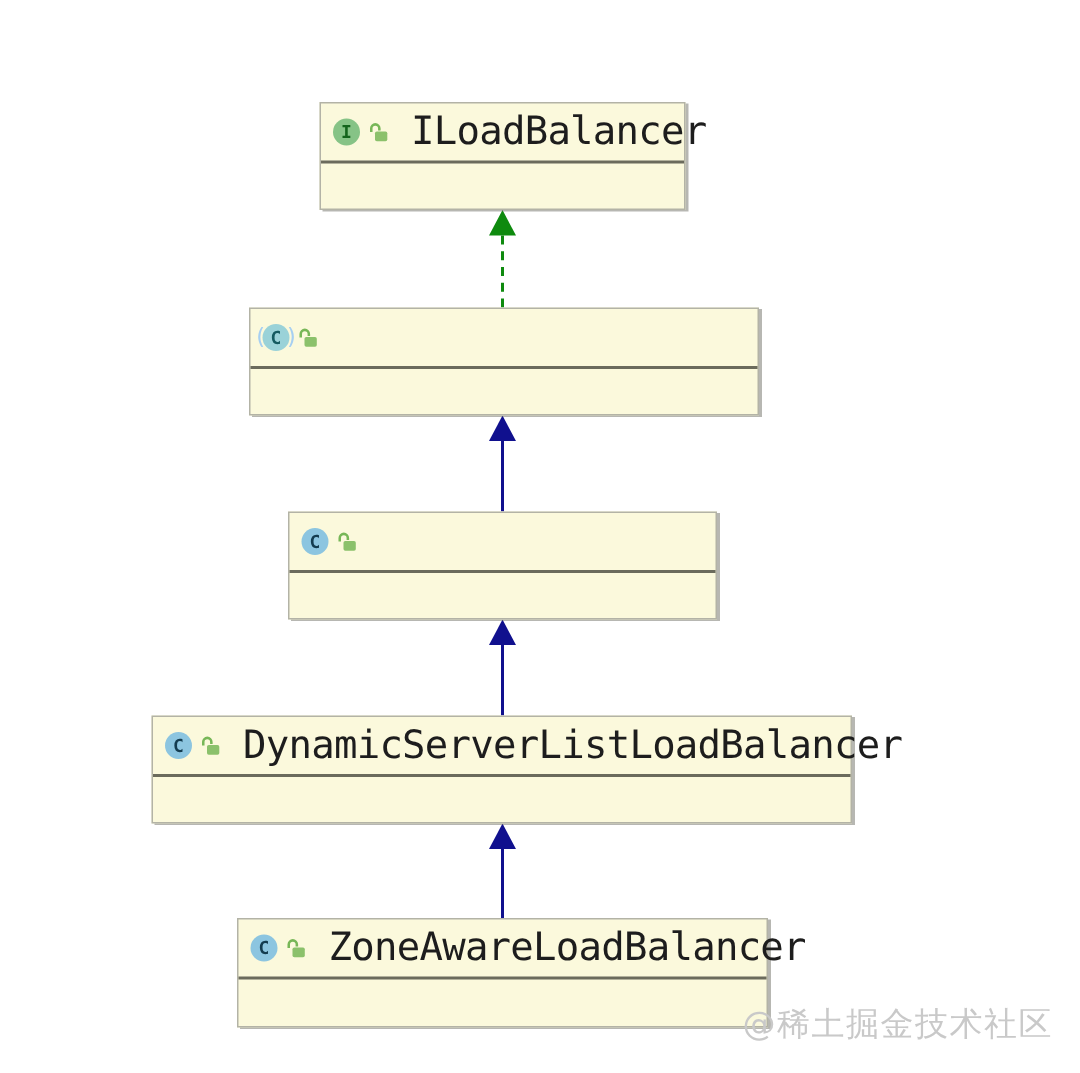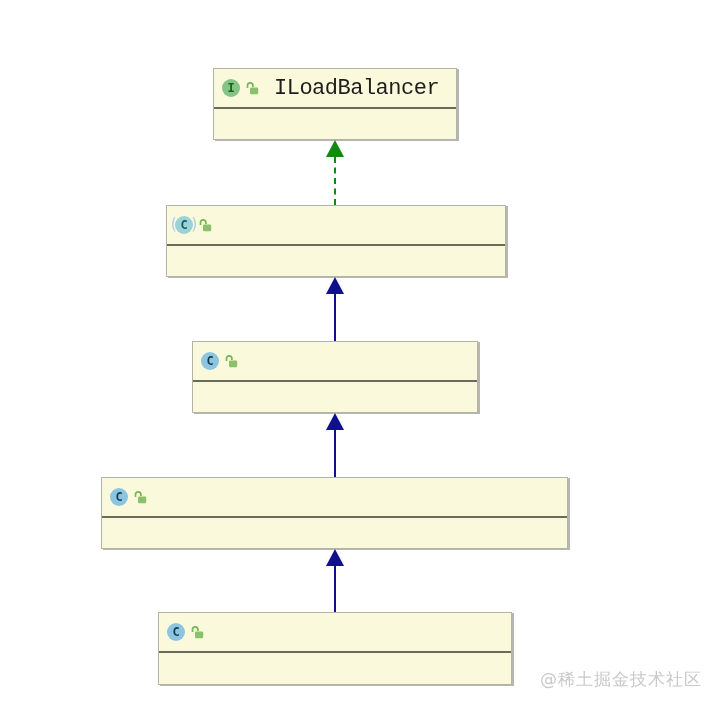--- a/index.html
+++ b/index.html
@@ -22,25 +22,24 @@
   .node-title {
     height:38px; flex:0 0 38px;
     display:flex; align-items:center;
     padding-left:8px;
     border-bottom:2px solid var(--divider, #6b6b5c);
   }
   .node-members { flex:1; }
 
   .node-name {
     margin-left:14px;
-    font-size:22px;
+    font-size:26px;
     color: var(--title-text, #1d1d1d);
     white-space:nowrap;
     letter-spacing:-0.5px;
-    font-family:Liberation Mono, monospace;
   }
 
   
   .icon-cluster { display:flex; align-items:center; }
   .kind-icon {
     width:18px; height:18px; border-radius:50%;
     display:flex; align-items:center; justify-content:center;
     font-size:12px; font-weight:bold; line-height:1;
     position:relative; flex:0 0 18px;
   }
@@ -82,21 +81,21 @@
   #edge2-arrow { left:326px; top:277px; }
   #edge3-line  { left:334px; top:429px; height:48px; }
   #edge3-arrow { left:326px; top:413px; }
   #edge4-line  { left:334px; top:565px; height:48px; }
   #edge4-arrow { left:326px; top:549px; }
 
   
   .watermark {
     position:absolute; right:18px; top:668px;
     font-family:"DejaVu Sans","Liberation Sans",sans-serif;
-    font-size:17px; color: var(--watermark-text, #c9c9c9);
+    font-size:22px; color: var(--watermark-text, #c9c9c9);
     letter-spacing:1px;
   }
 </style>
 </head>
 <body>
 
 <div>
   <div id="edge1-line" class="edge-line line-dashed"></div>
   <div id="edge1-arrow" class="edge-arrow arrow-green"></div>
 </div>
@@ -155,30 +154,32 @@
 
 <div id="node-dynamic" class="node">
   <div class="node-title">
     <span class="icon-cluster">
       <span class="kind-icon kind-class">C</span>
       <svg class="lock-icon" viewBox="0 0 15 15">
         <path d="M2.5 7 V4.6 a2.7 2.7 0 0 1 5.4 0 V6" fill="none" stroke="#77b757" stroke-width="1.7"></path>
         <rect x="5" y="6.6" width="8.2" height="6.6" rx="1.2" fill="#77b757" opacity="0.85"></rect>
       </svg>
     </span>
+    <span class="node-name">DynamicServerListLoadBalancer</span>
   </div>
   <div class="node-members"></div>
 </div>
 
 <div id="node-zone" class="node">
   <div class="node-title">
     <span class="icon-cluster">
       <span class="kind-icon kind-class">C</span>
       <svg class="lock-icon" viewBox="0 0 15 15">
         <path d="M2.5 7 V4.6 a2.7 2.7 0 0 1 5.4 0 V6" fill="none" stroke="#77b757" stroke-width="1.7"></path>
         <rect x="5" y="6.6" width="8.2" height="6.6" rx="1.2" fill="#77b757" opacity="0.85"></rect>
       </svg>
     </span>
+    <span class="node-name">ZoneAwareLoadBalancer</span>
   </div>
   <div class="node-members"></div>
 </div>
 
 <div class="watermark">@稀土掘金技术社区</div>
 
 </body></html>

